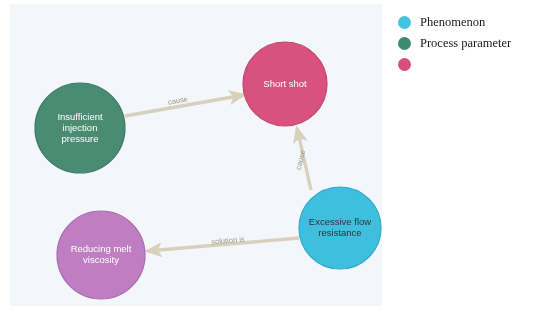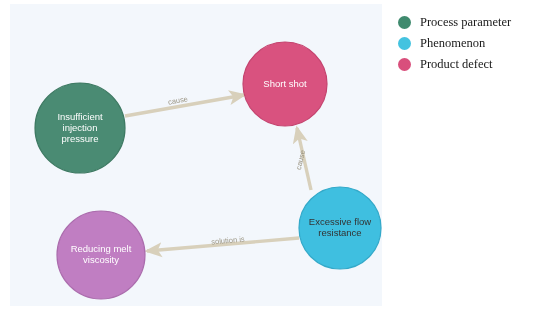--- a/index.html
+++ b/index.html
@@ -113,26 +113,25 @@
       </g>
     <g id="edge-labels-layer">
         <text x="178" y="101" transform="rotate(-10 178 101)" class="edge-label">cause</text>
         <text x="301" y="160" transform="rotate(-77 301 160)" class="edge-label">cause</text>
         <text x="228" y="241" transform="rotate(-5 228 241)" class="edge-label">solution is</text>
       </g>
   </svg>
 
   <div id="legend">
       <div class="legend-row">
+        <span class="legend-dot" style="background: rgb(68, 195, 224);"></span>
+        <span class="legend-text">Phenomenon</span>
+      </div>
+      <div class="legend-row">
         <span class="legend-dot" style="background: rgb(63, 138, 110);"></span>
         <span class="legend-text">Process parameter</span>
       </div>
       <div class="legend-row">
-        <span class="legend-dot" style="background: rgb(68, 195, 224);"></span>
-        <span class="legend-text">Phenomenon</span>
-      </div>
-      <div class="legend-row">
         <span class="legend-dot" style="background: rgb(217, 79, 124);"></span>
-        <span class="legend-text">Product defect</span>
       </div>
     </div>
 
 </div>
 
 </body></html>

